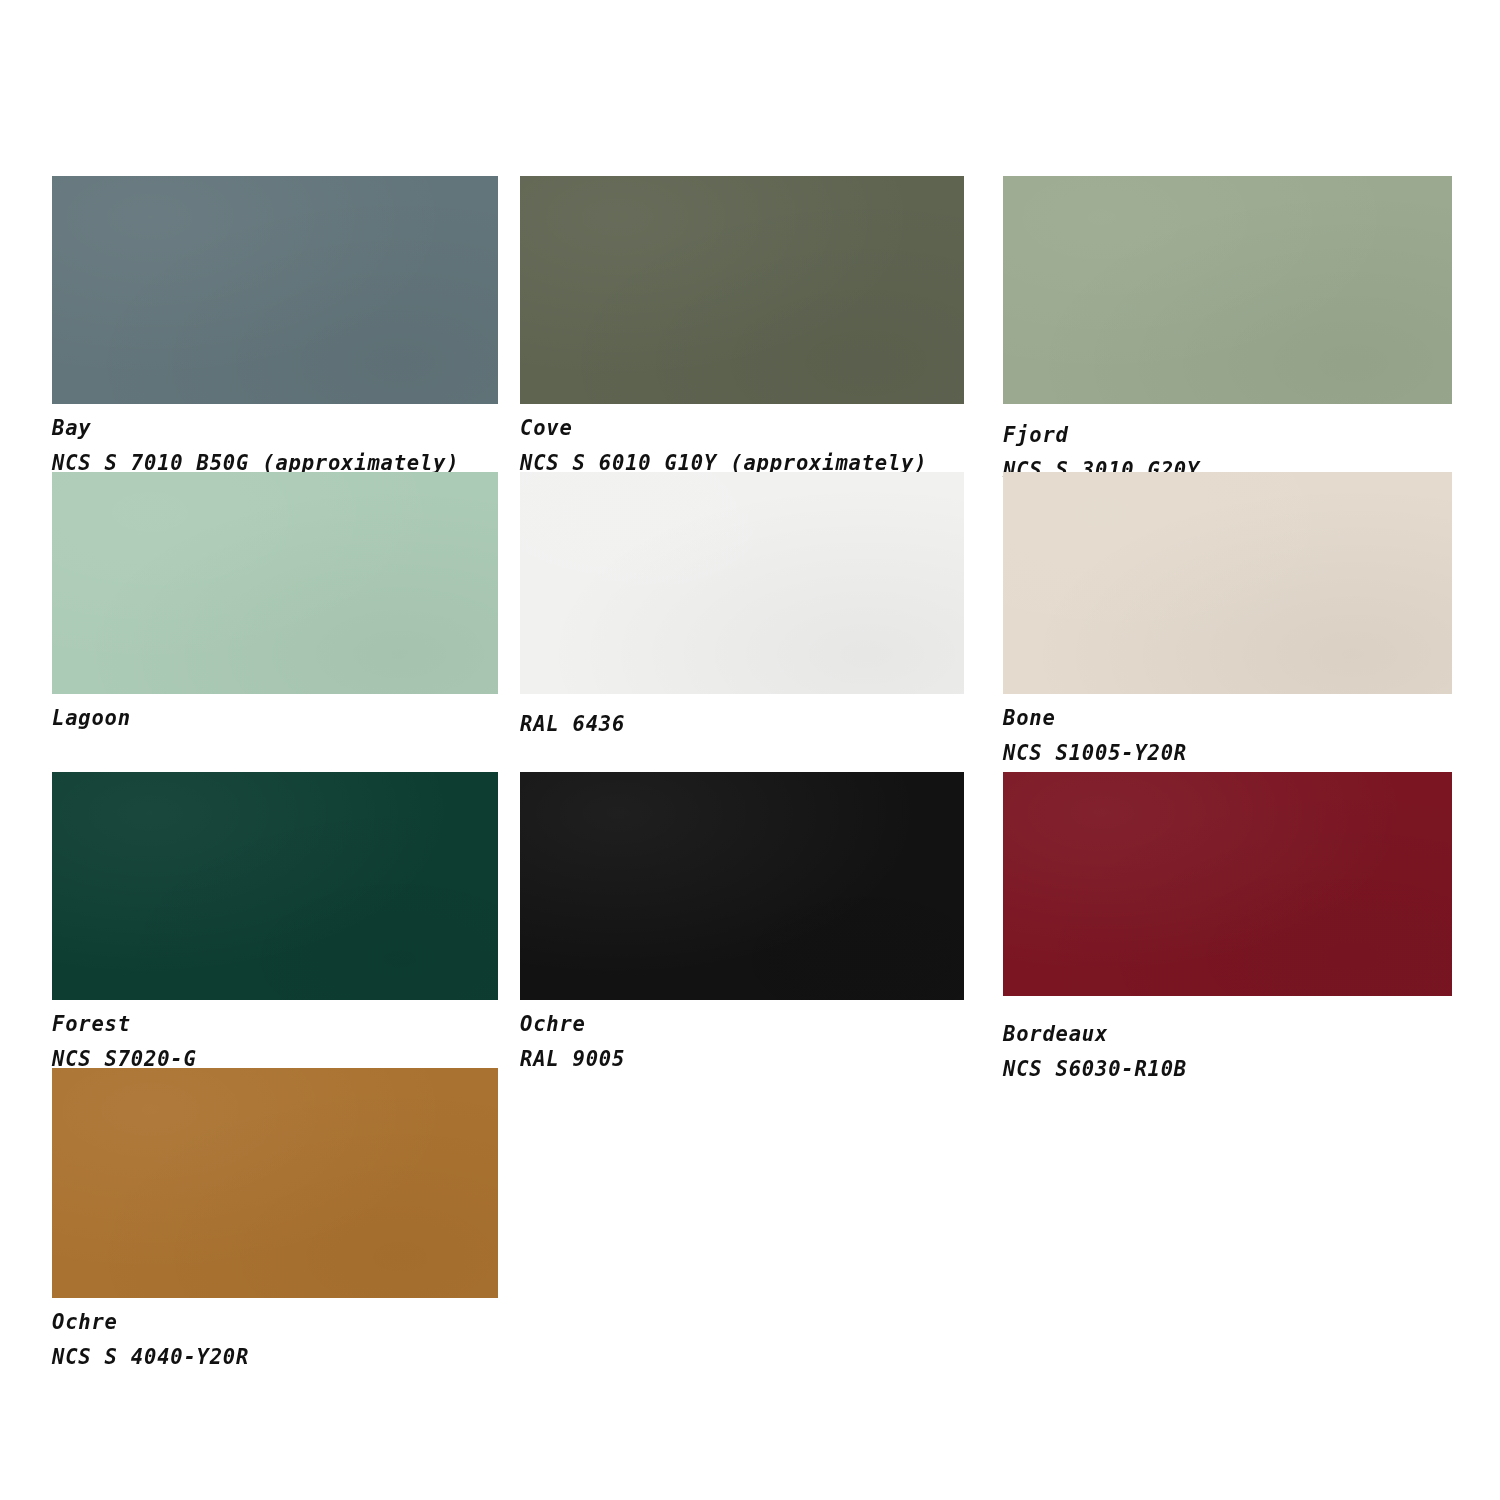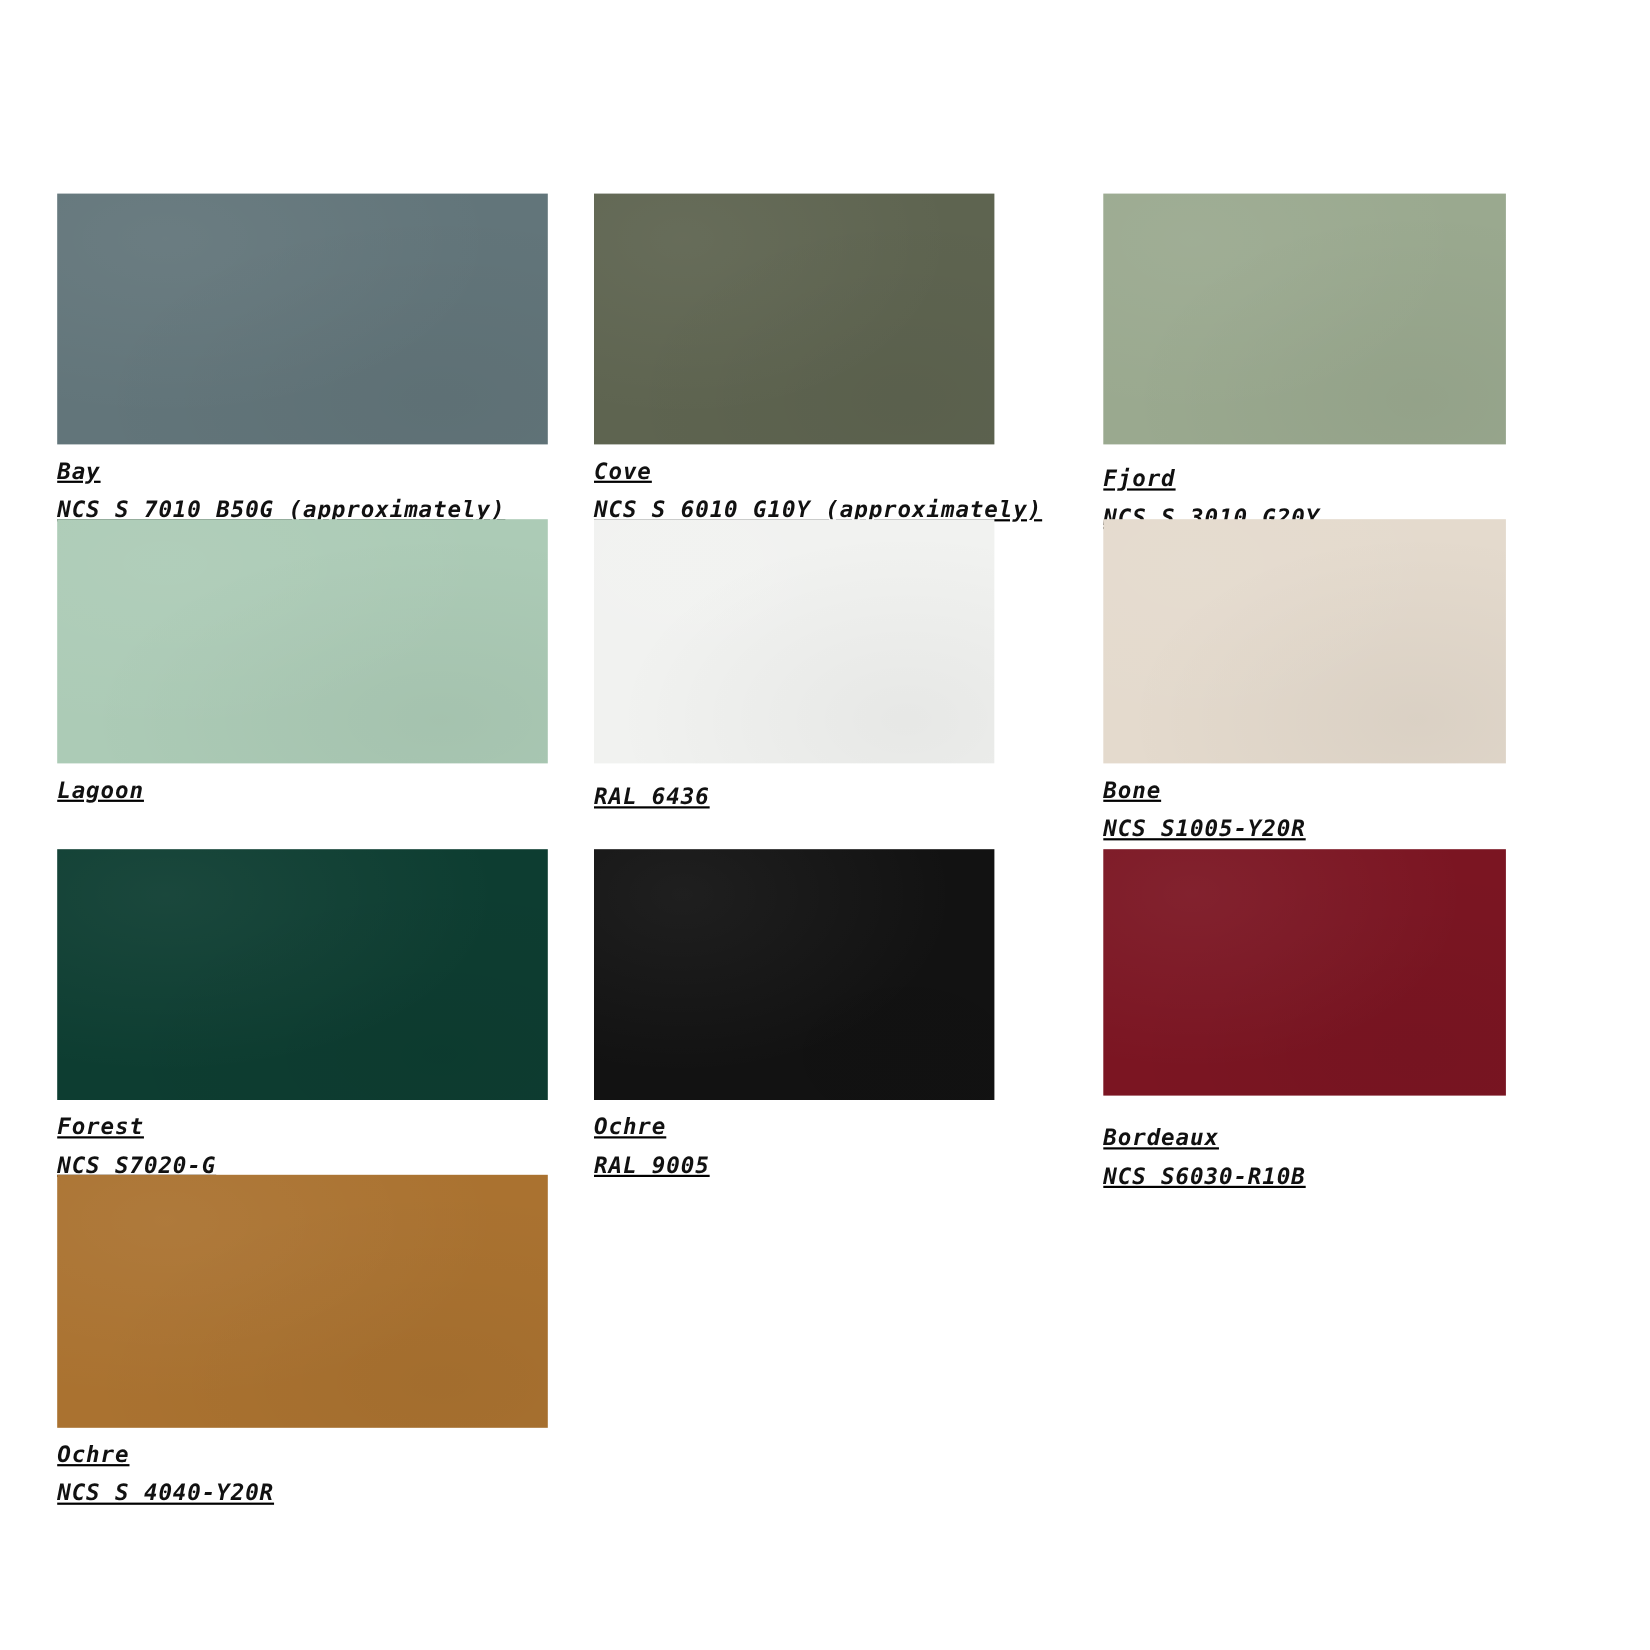--- a/index.html
+++ b/index.html
@@ -51,43 +51,42 @@
     inset: 0;
     background-image:
       radial-gradient(ellipse at 22% 18%, rgba(255,255,255,0.055), rgba(255,255,255,0) 62%),
       radial-gradient(ellipse at 78% 82%, rgba(0,0,0,0.045), rgba(0,0,0,0) 66%);
     pointer-events: none;
   }
 
   .swatch-caption {
     padding-top: 10px;
     line-height: 1.42;
-    text-decoration: underline;
   }
 
   .swatch-name,
   .swatch-code {
     font-family: "DejaVu Sans Mono", "Liberation Mono", monospace;
     font-weight: bold;
     font-style: italic;
     font-size: 20.5px;
     letter-spacing: 0.8px;
     color: #111111;
     white-space: nowrap;
     display: block;
   }
 
   .swatch-code {
     margin-top: 6px;
   }
 
   
   .col-1 { left: 52px;  width: 446px; }
-  .col-2 { left: 540px; width: 364px; }
-  .col-3 { left: 1003px; width: 366px; }
+  .col-2 { left: 520px; width: 444px; }
+  .col-3 { left: 1003px; width: 449px; }
 
   
   .row-1 { top: 176px; }
   .row-2 { top: 472px; }
   .row-3 { top: 772px; }
   .row-4 { top: 1068px; }
 
   
   .cell-fjord .swatch-caption { padding-top: 17px; }
   .cell-lagoon .swatch-chip   { height: 222px; }

